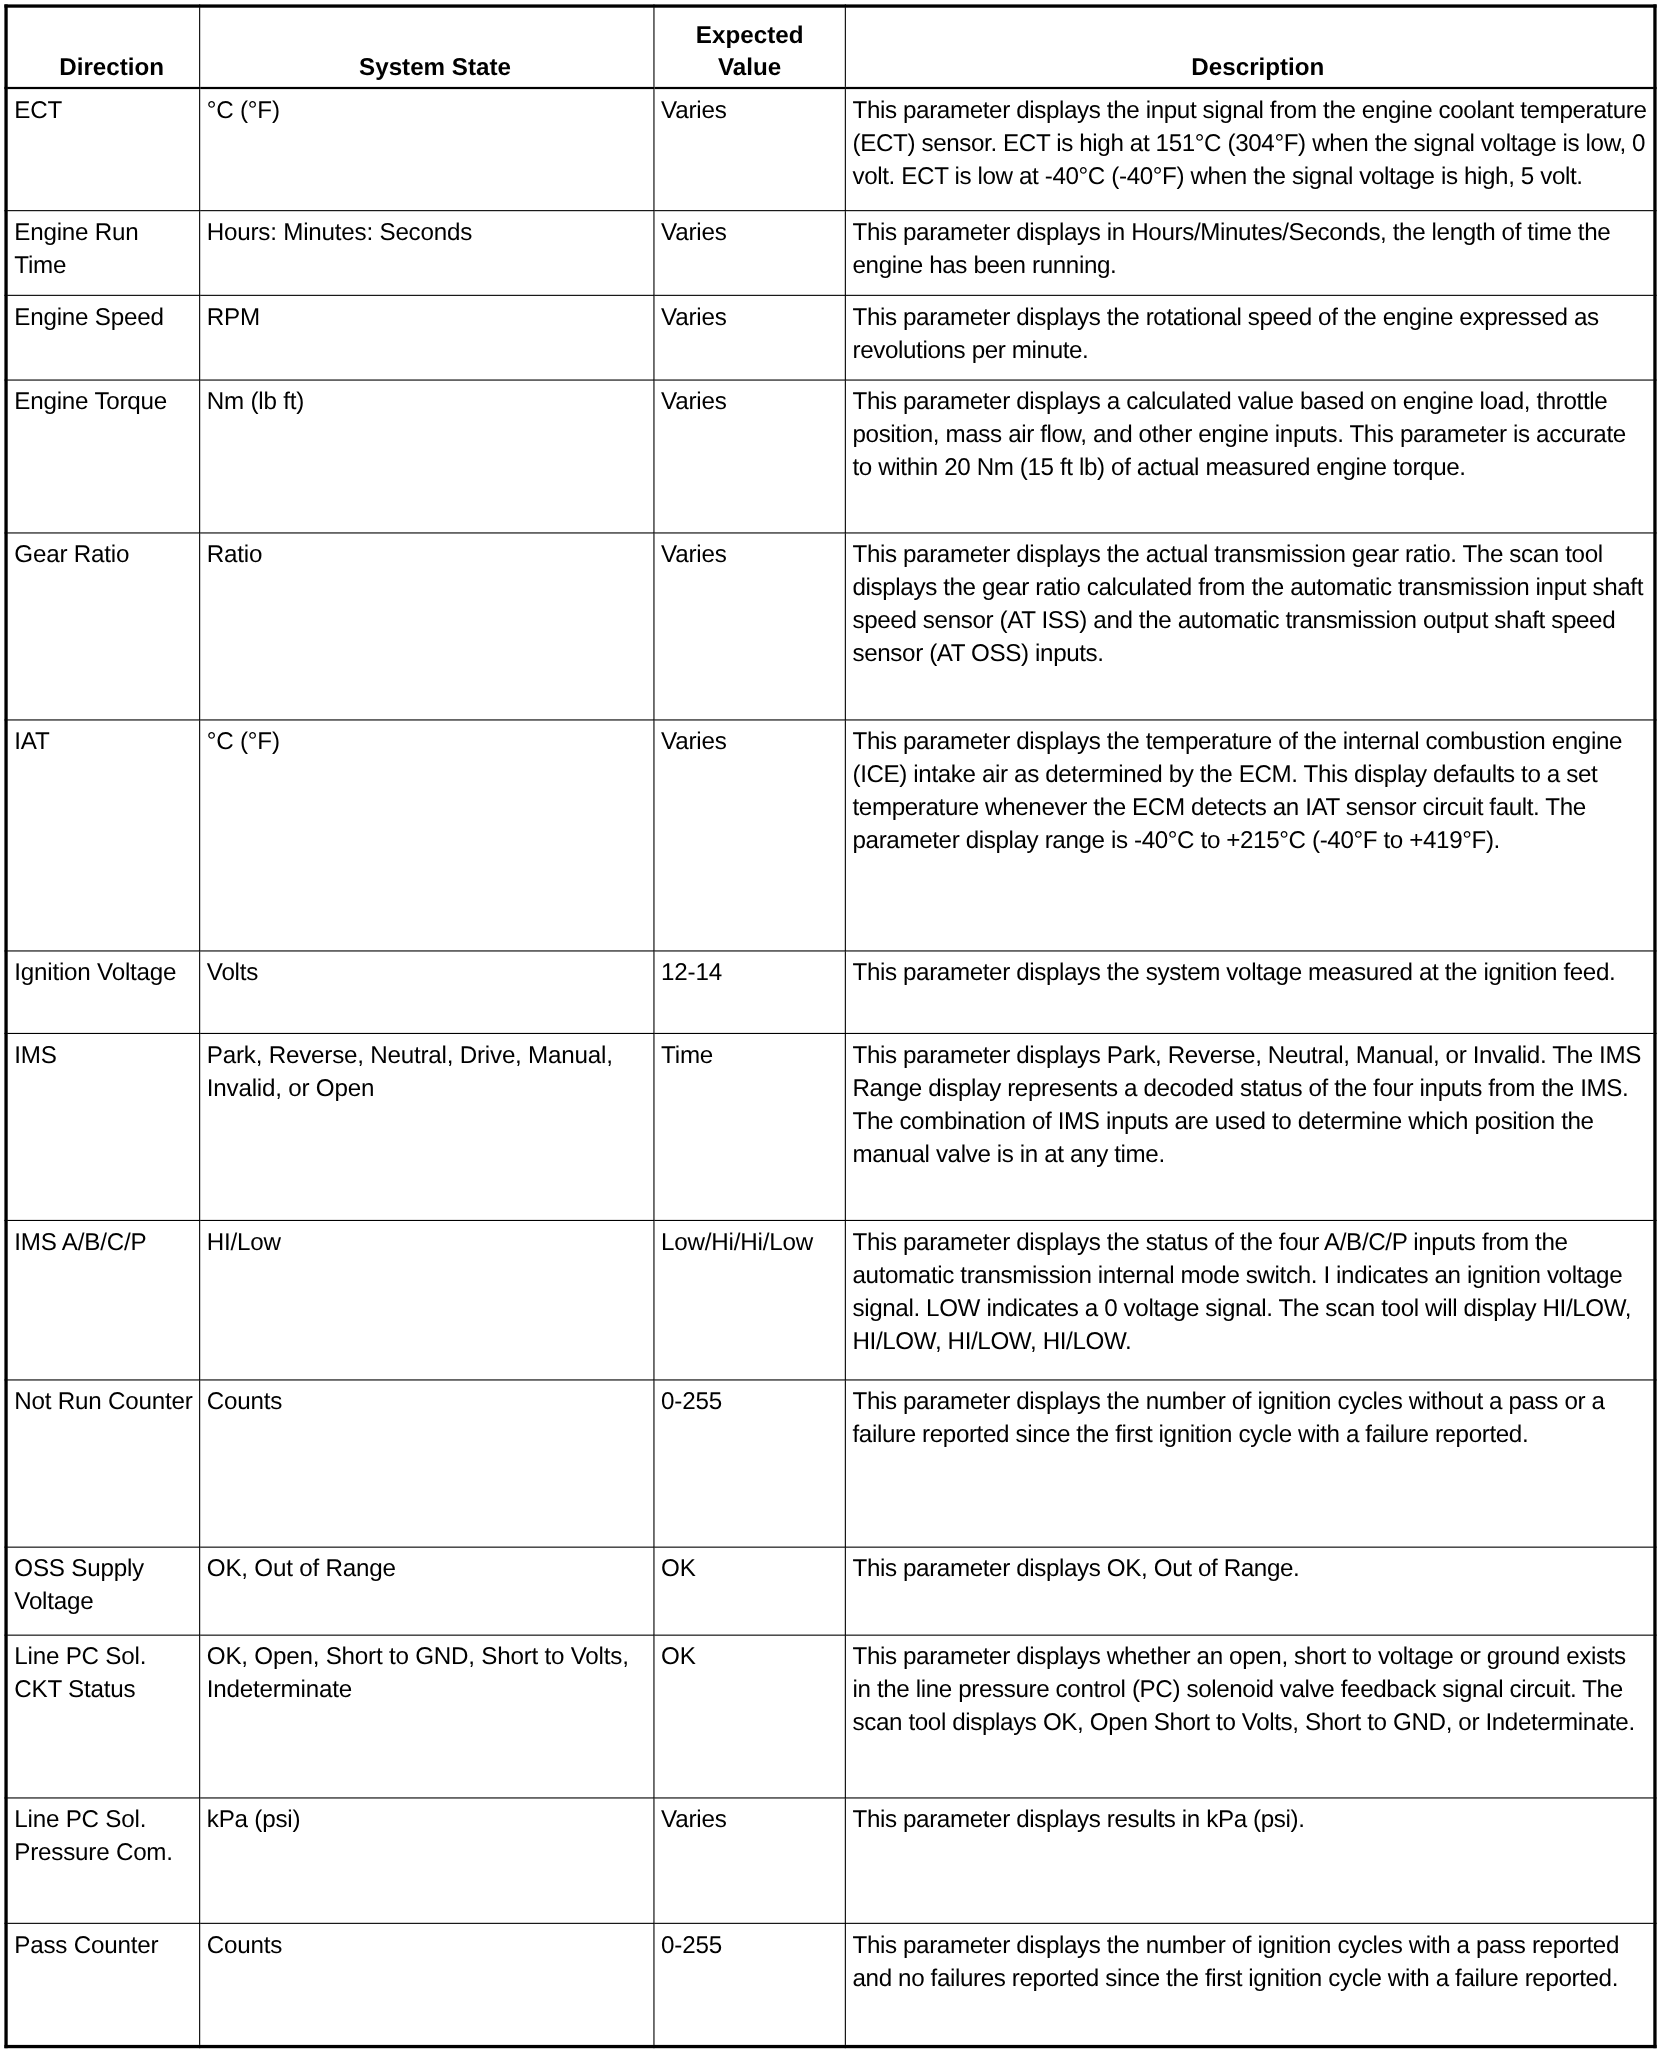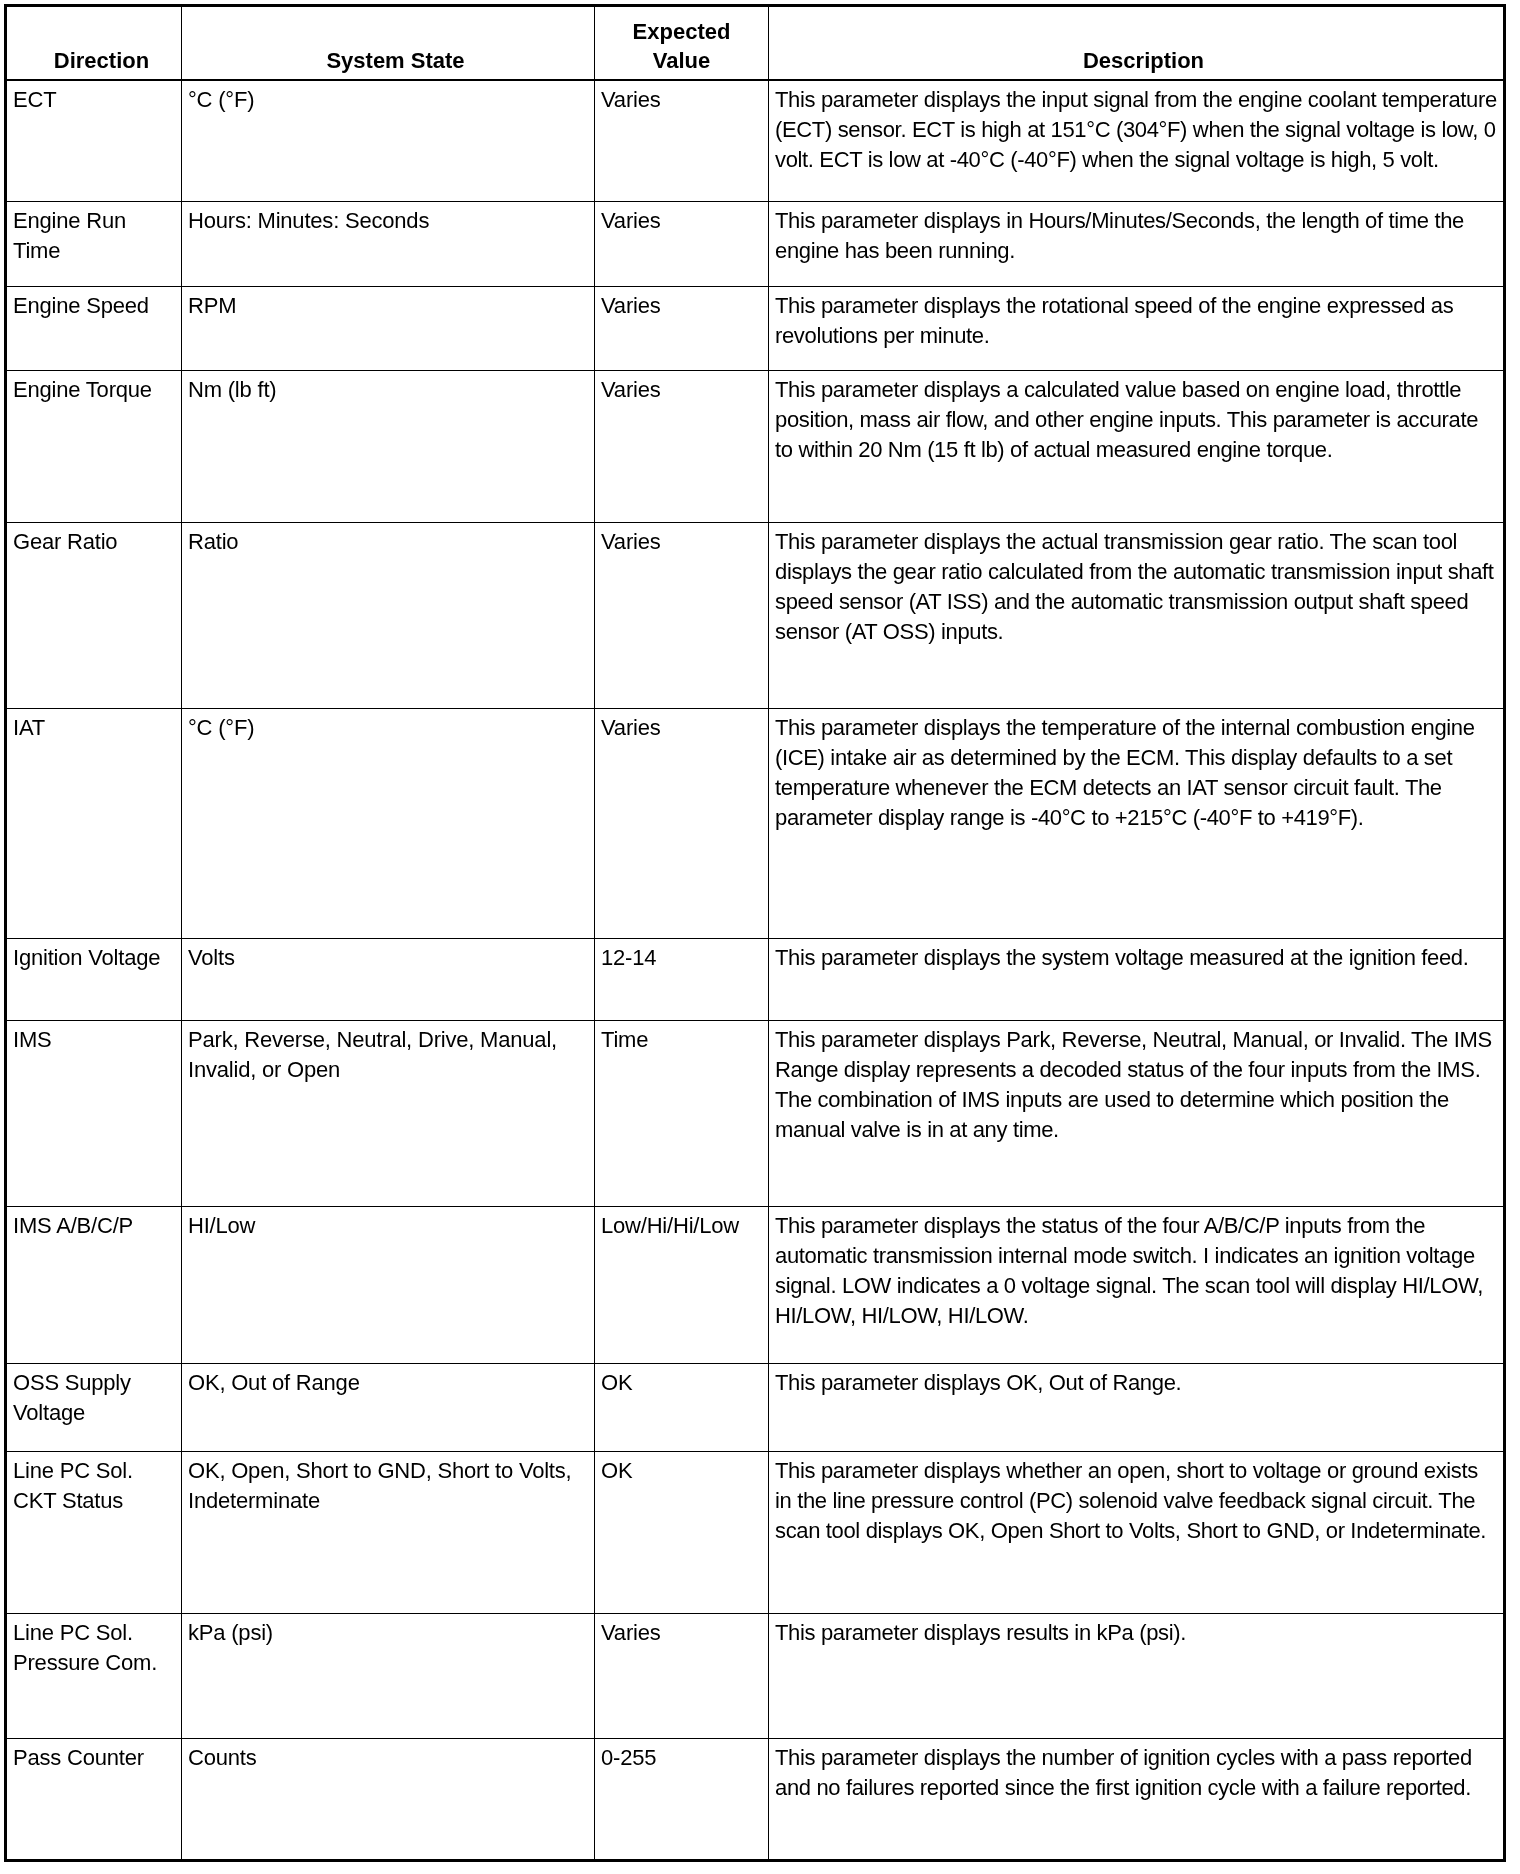--- a/index.html
+++ b/index.html
@@ -104,20 +104,26 @@
         <td>Park, Reverse, Neutral, Drive, Manual, Invalid, or Open</td>
         <td>Time</td>
         <td class="desc">This parameter displays Park, Reverse, Neutral, Manual, or Invalid. The IMS Range display represents a decoded status of the four inputs from the IMS. The combination of IMS inputs are used to determine which position the manual valve is in at any time.</td>
       </tr>
       <tr style="height: 123px;">
         <td>IMS A/B/C/P</td>
         <td>HI/Low</td>
         <td>Low/Hi/Hi/Low</td>
         <td class="desc">This parameter displays the status of the four A/B/C/P inputs from the automatic transmission internal mode switch. I indicates an ignition voltage signal. LOW indicates a 0 voltage signal. The scan tool will display HI/LOW, HI/LOW, HI/LOW, HI/LOW.</td>
       </tr>
+      <tr style="height: 136px;">
+        <td>Not Run Counter</td>
+        <td>Counts</td>
+        <td>0-255</td>
+        <td class="desc">This parameter displays the number of ignition cycles without a pass or a failure reported since the first ignition cycle with a failure reported.</td>
+      </tr>
       <tr style="height: 72px;">
         <td>OSS Supply Voltage</td>
         <td>OK, Out of Range</td>
         <td>OK</td>
         <td class="desc">This parameter displays OK, Out of Range.</td>
       </tr>
       <tr style="height: 132px;">
         <td>Line PC Sol. CKT Status</td>
         <td>OK, Open, Short to GND, Short to Volts, Indeterminate</td>
         <td>OK</td>

